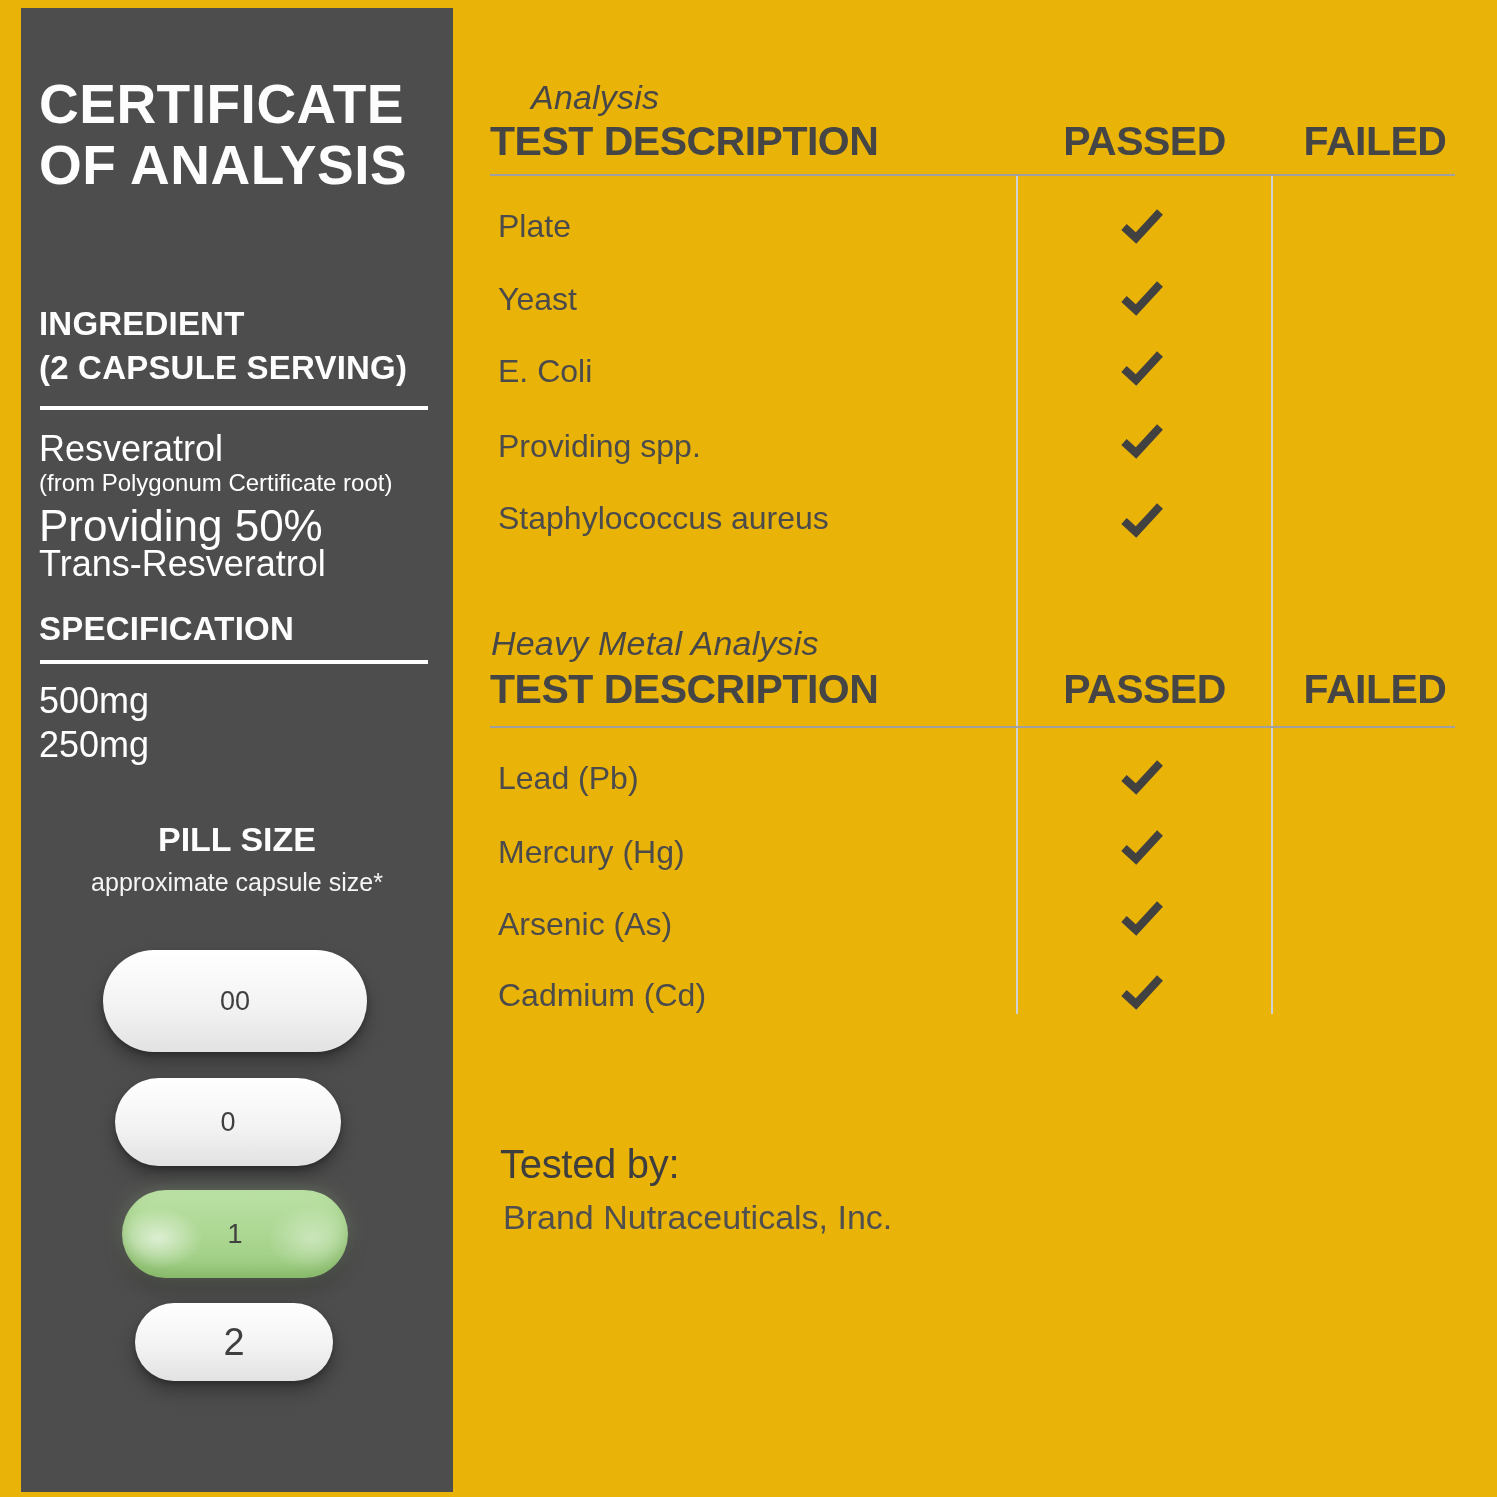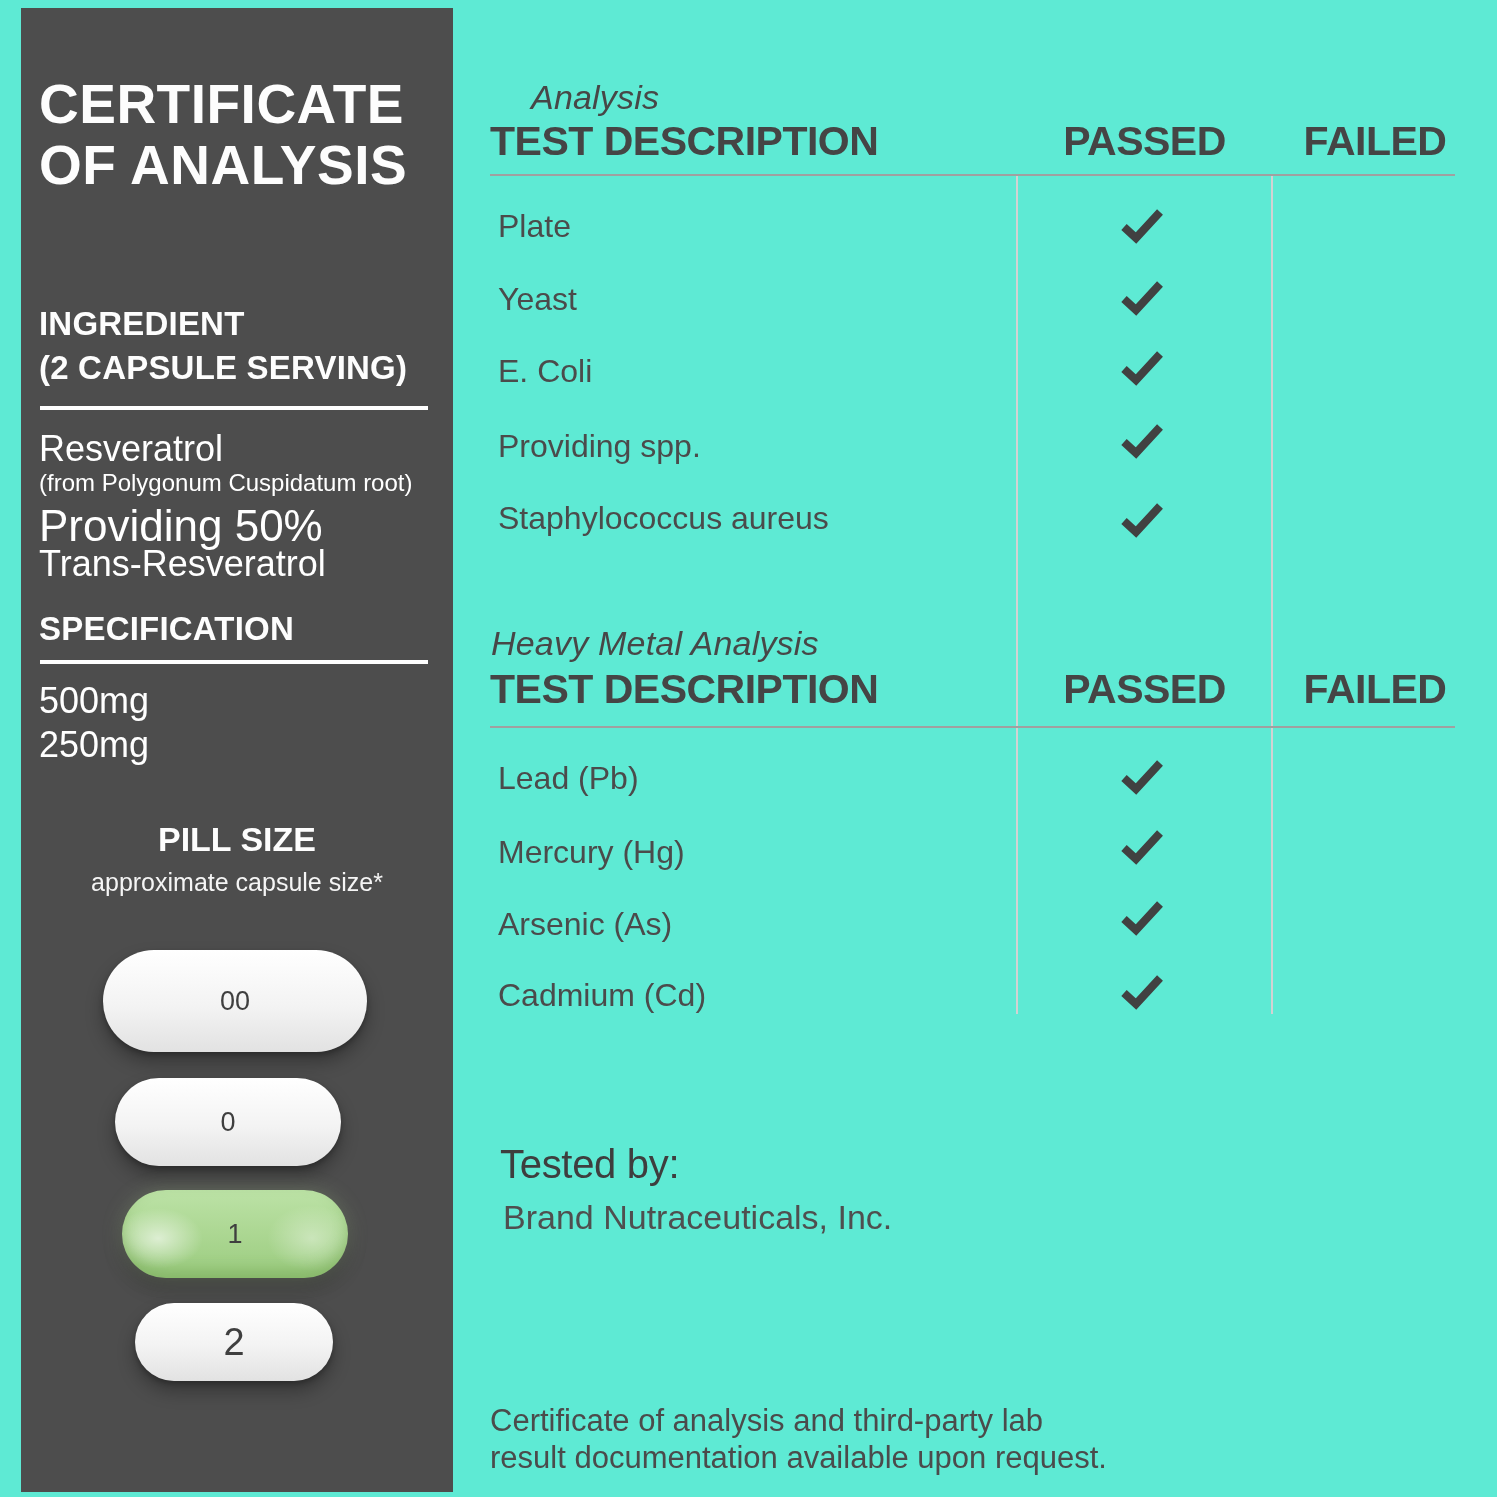--- a/index.html
+++ b/index.html
@@ -1,20 +1,20 @@
 <!DOCTYPE html>
 <html><head>
 <meta charset="utf-8">
 <style>
   html, body { margin: 0; padding: 0; background: #ffffff; }
   .canvas {
     position: relative;
     width: 1497px;
     height: 1497px;
-    background: #5eead4;
+    background: #eab308;
     font-family: "Liberation Sans", sans-serif;
     overflow: hidden;
     color: #4b4b4b;
   }
   
   .panel {
     position: absolute;
     left: 21px; top: 8px;
     width: 432px; height: 1484px;
     background: #4d4d4d;
@@ -143,21 +143,21 @@
       <div>OF ANALYSIS</div>
     </div>
 
     <div class="ing-heading">
       <div>INGREDIENT</div>
       <div>(2 CAPSULE SERVING)</div>
     </div>
     <div class="divider divider-1"></div>
 
     <div class="ing-name">Resveratrol</div>
-    <div class="ing-source">(from Polygonum Cuspidatum root)</div>
+    <div class="ing-source">(from Polygonum Certificate root)</div>
     <div class="ing-providing">Providing 50%</div>
     <div class="ing-trans">Trans-Resveratrol</div>
 
     <div class="spec-heading">SPECIFICATION</div>
     <div class="divider divider-2"></div>
     <div class="spec-val-1">500mg</div>
     <div class="spec-val-2">250mg</div>
 
     <div class="pill-heading">PILL SIZE</div>
     <div class="pill-sub">approximate capsule size*</div>
@@ -244,18 +244,14 @@
     </div>
   <div class="check c2-3">
       <svg width="46" height="40" viewBox="0 0 46 40">
         <path d="M5 21 L17 32 L41 6" fill="none" stroke="#414141" stroke-width="8"></path>
       </svg>
     </div>
 
   <div class="tested-label">Tested by:</div>
   <div class="tested-value">Brand Nutraceuticals, Inc.</div>
 
-  <div class="footer-note">
-    <div>Certificate of analysis and third-party lab</div>
-    <div>result documentation available upon request.</div>
-  </div>
 
 </div>
 
 </body></html>

